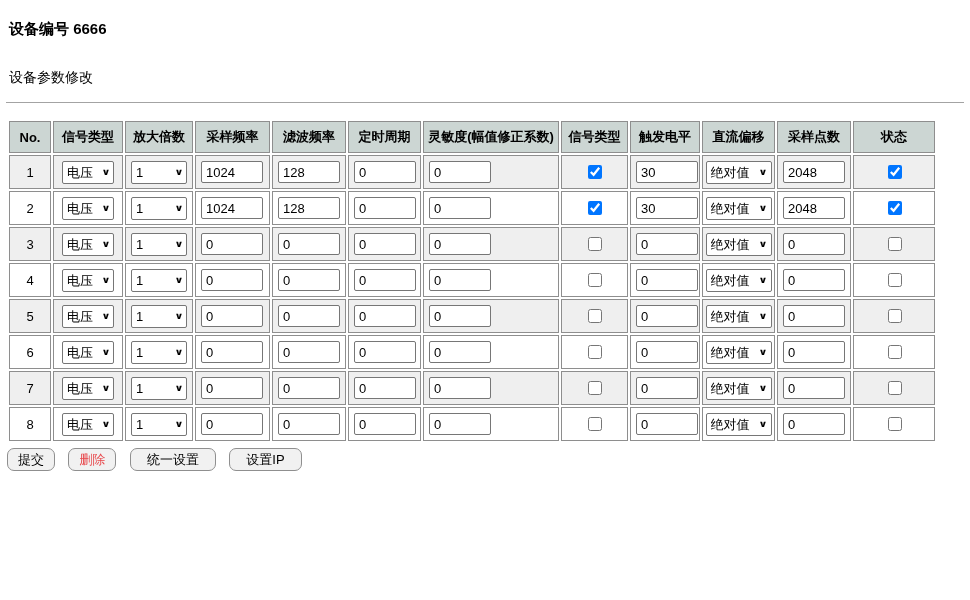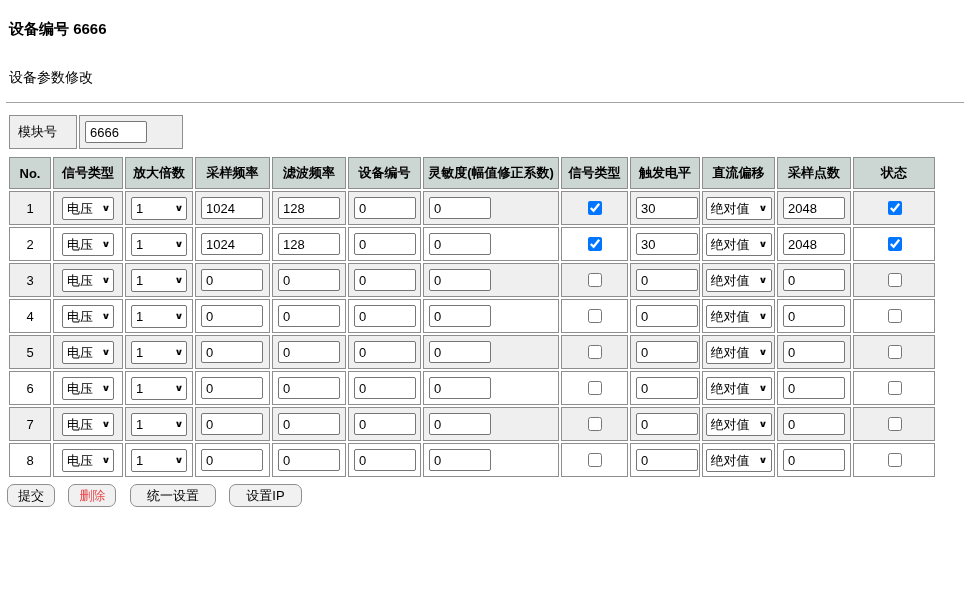--- a/index.html
+++ b/index.html
@@ -124,26 +124,20 @@
 <div class="page-subtitle">设备参数修改</div>
 <hr class="divider">
 
 <table class="cfg-table">
   <colgroup>
       <col style="width:68px">
       <col style="width:74px">
       <col style="width:28px">
     </colgroup>
   <tbody>
-  <tr class="gray-row">
-    <td class="c-lbl">模块号</td>
-    <td colspan="2" class="c-in">
-      <input type="text" value="6666" style="">
-    </td>
-  </tr>
 </tbody>
   </table>
 
 <table class="cfg-table" style="margin-top:4px;">
   <colgroup>
     <col style="width:42px">
       <col style="width:70px">
       <col style="width:68px">
       <col style="width:75px">
     <col style="width:74px">
@@ -155,21 +149,21 @@
       <col style="width:74px">
       <col style="width:82px">
   </colgroup>
   <thead>
     <tr>
       <th>No.</th>
       <th>信号类型</th>
       <th>放大倍数</th>
       <th>采样频率</th>
       <th>滤波频率</th>
-      <th>设备编号</th>
+      <th>定时周期</th>
       <th>灵敏度(幅值修正系数)</th>
       <th>信号类型</th>
       <th>触发电平</th>
       <th>直流偏移</th>
       <th>采样点数</th>
       <th>状态</th>
     </tr>
   </thead>
   <tbody id="channel-body">
       <tr>

